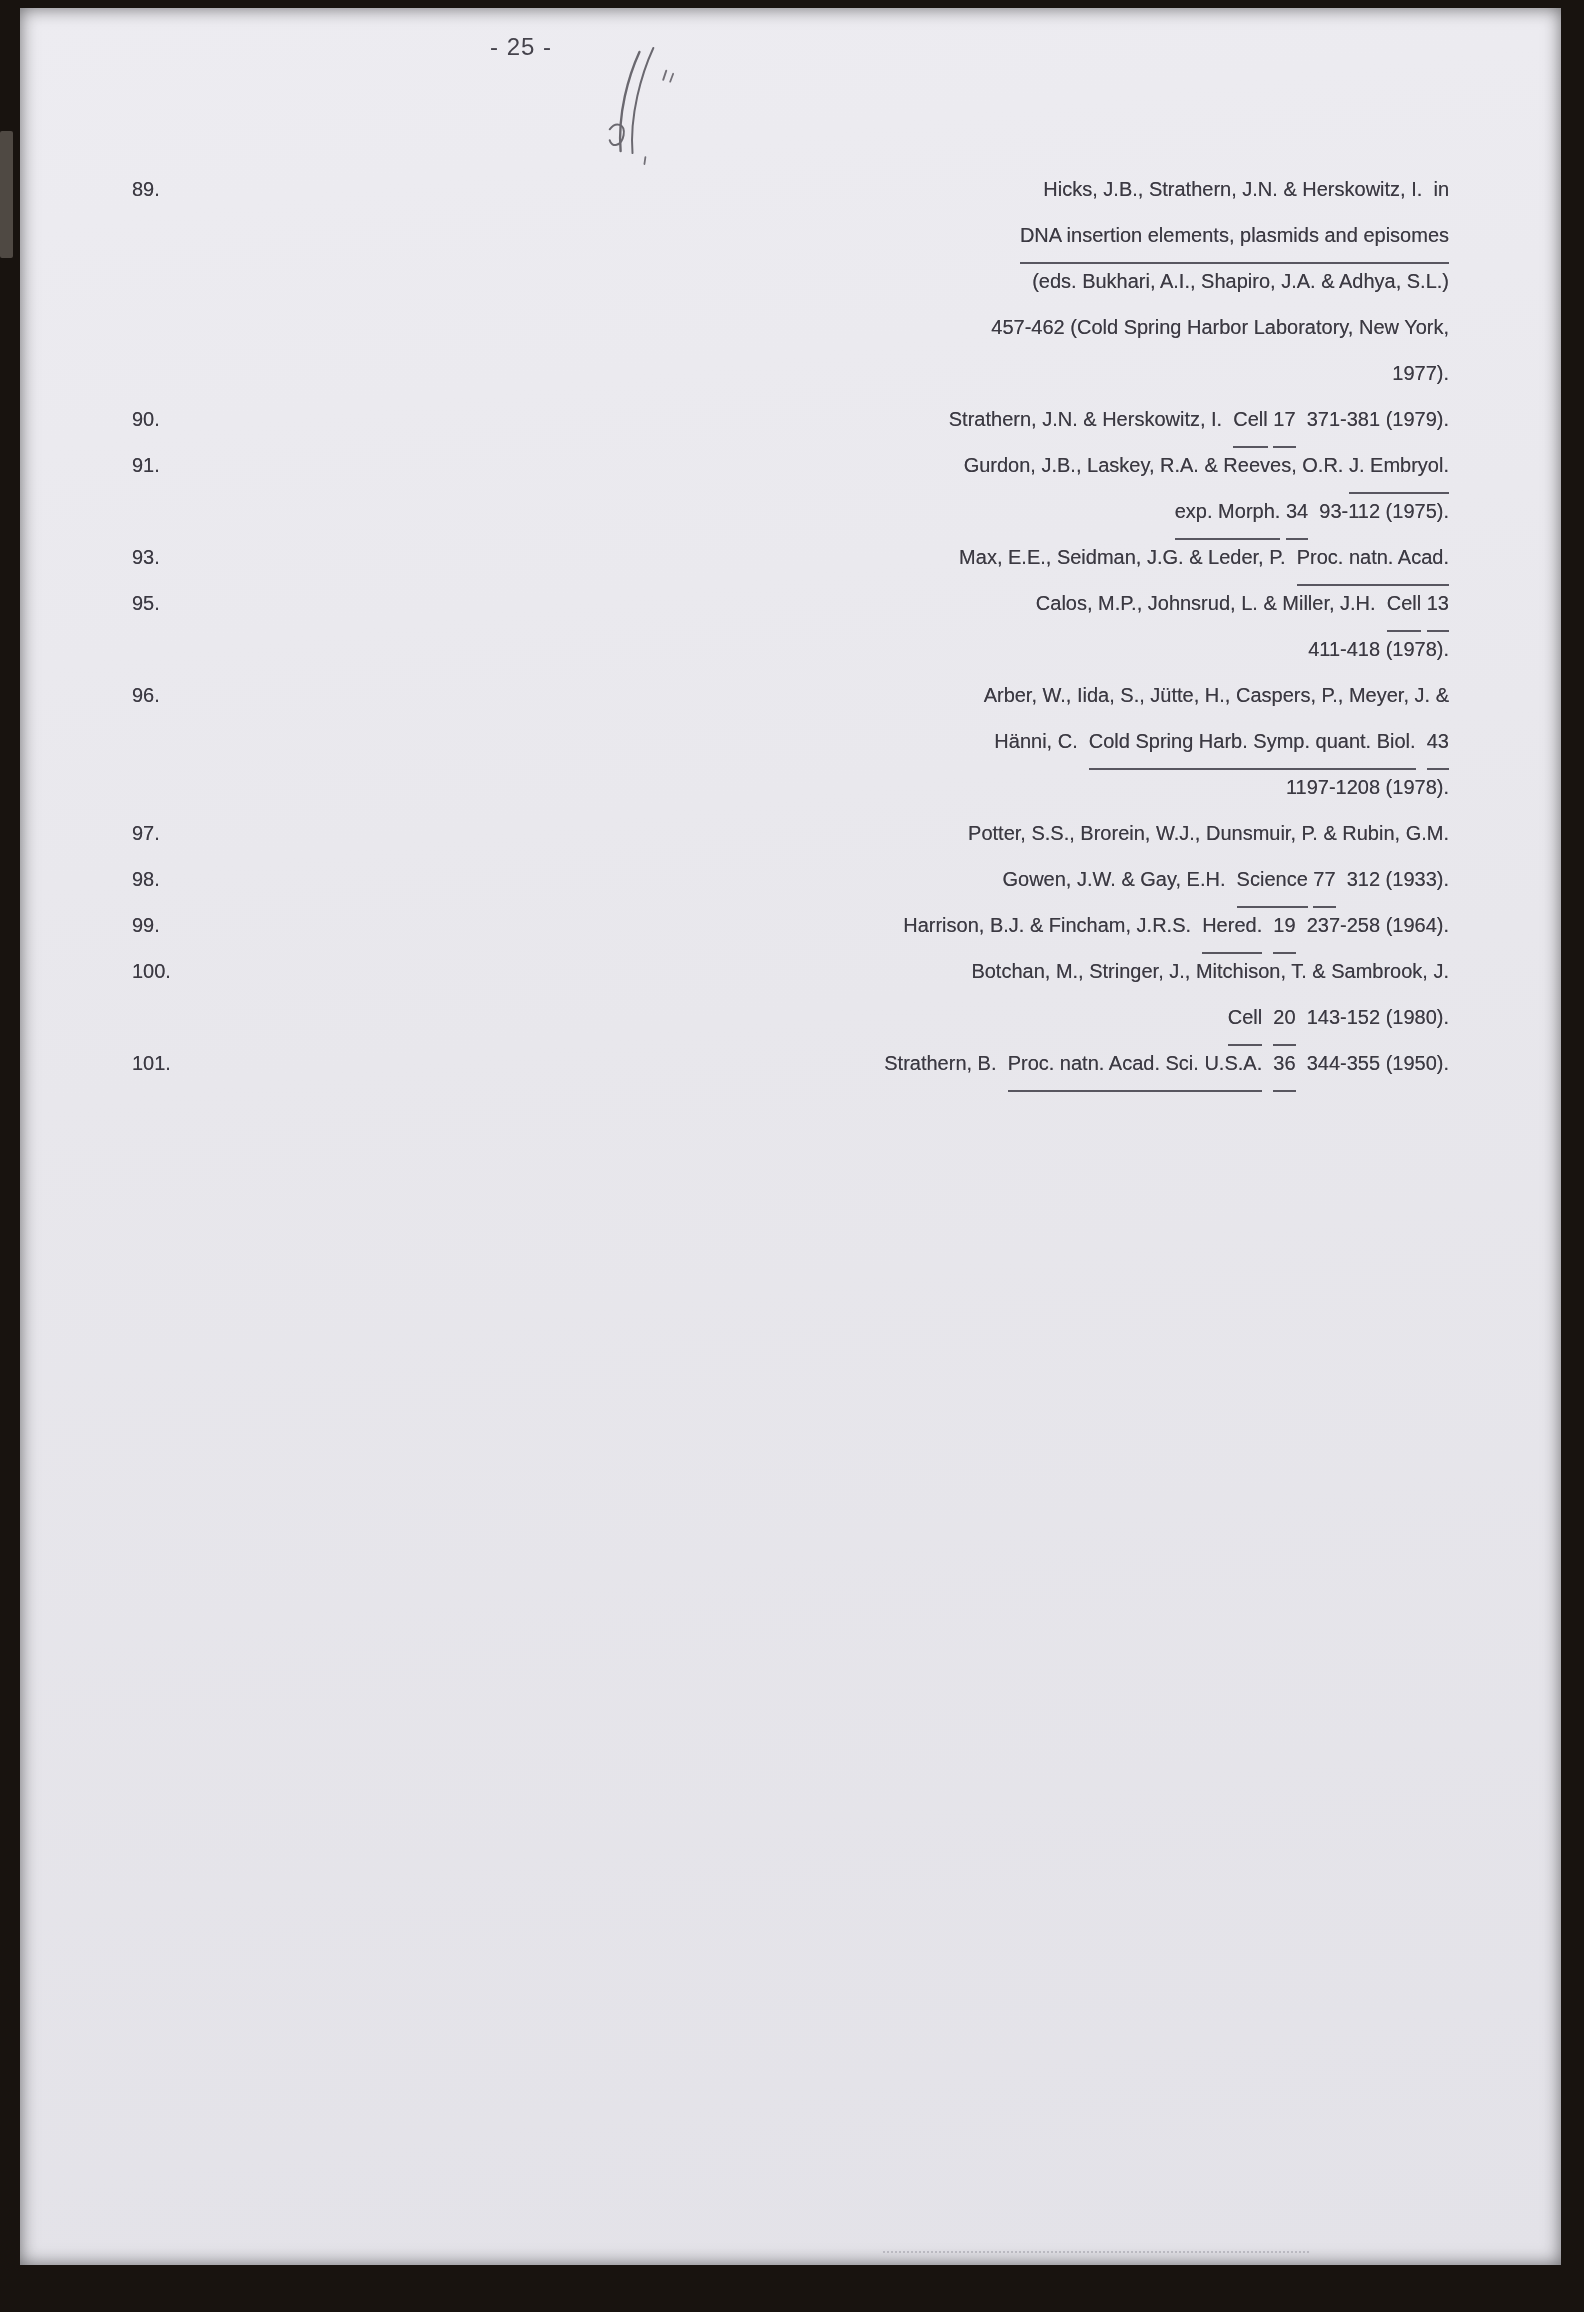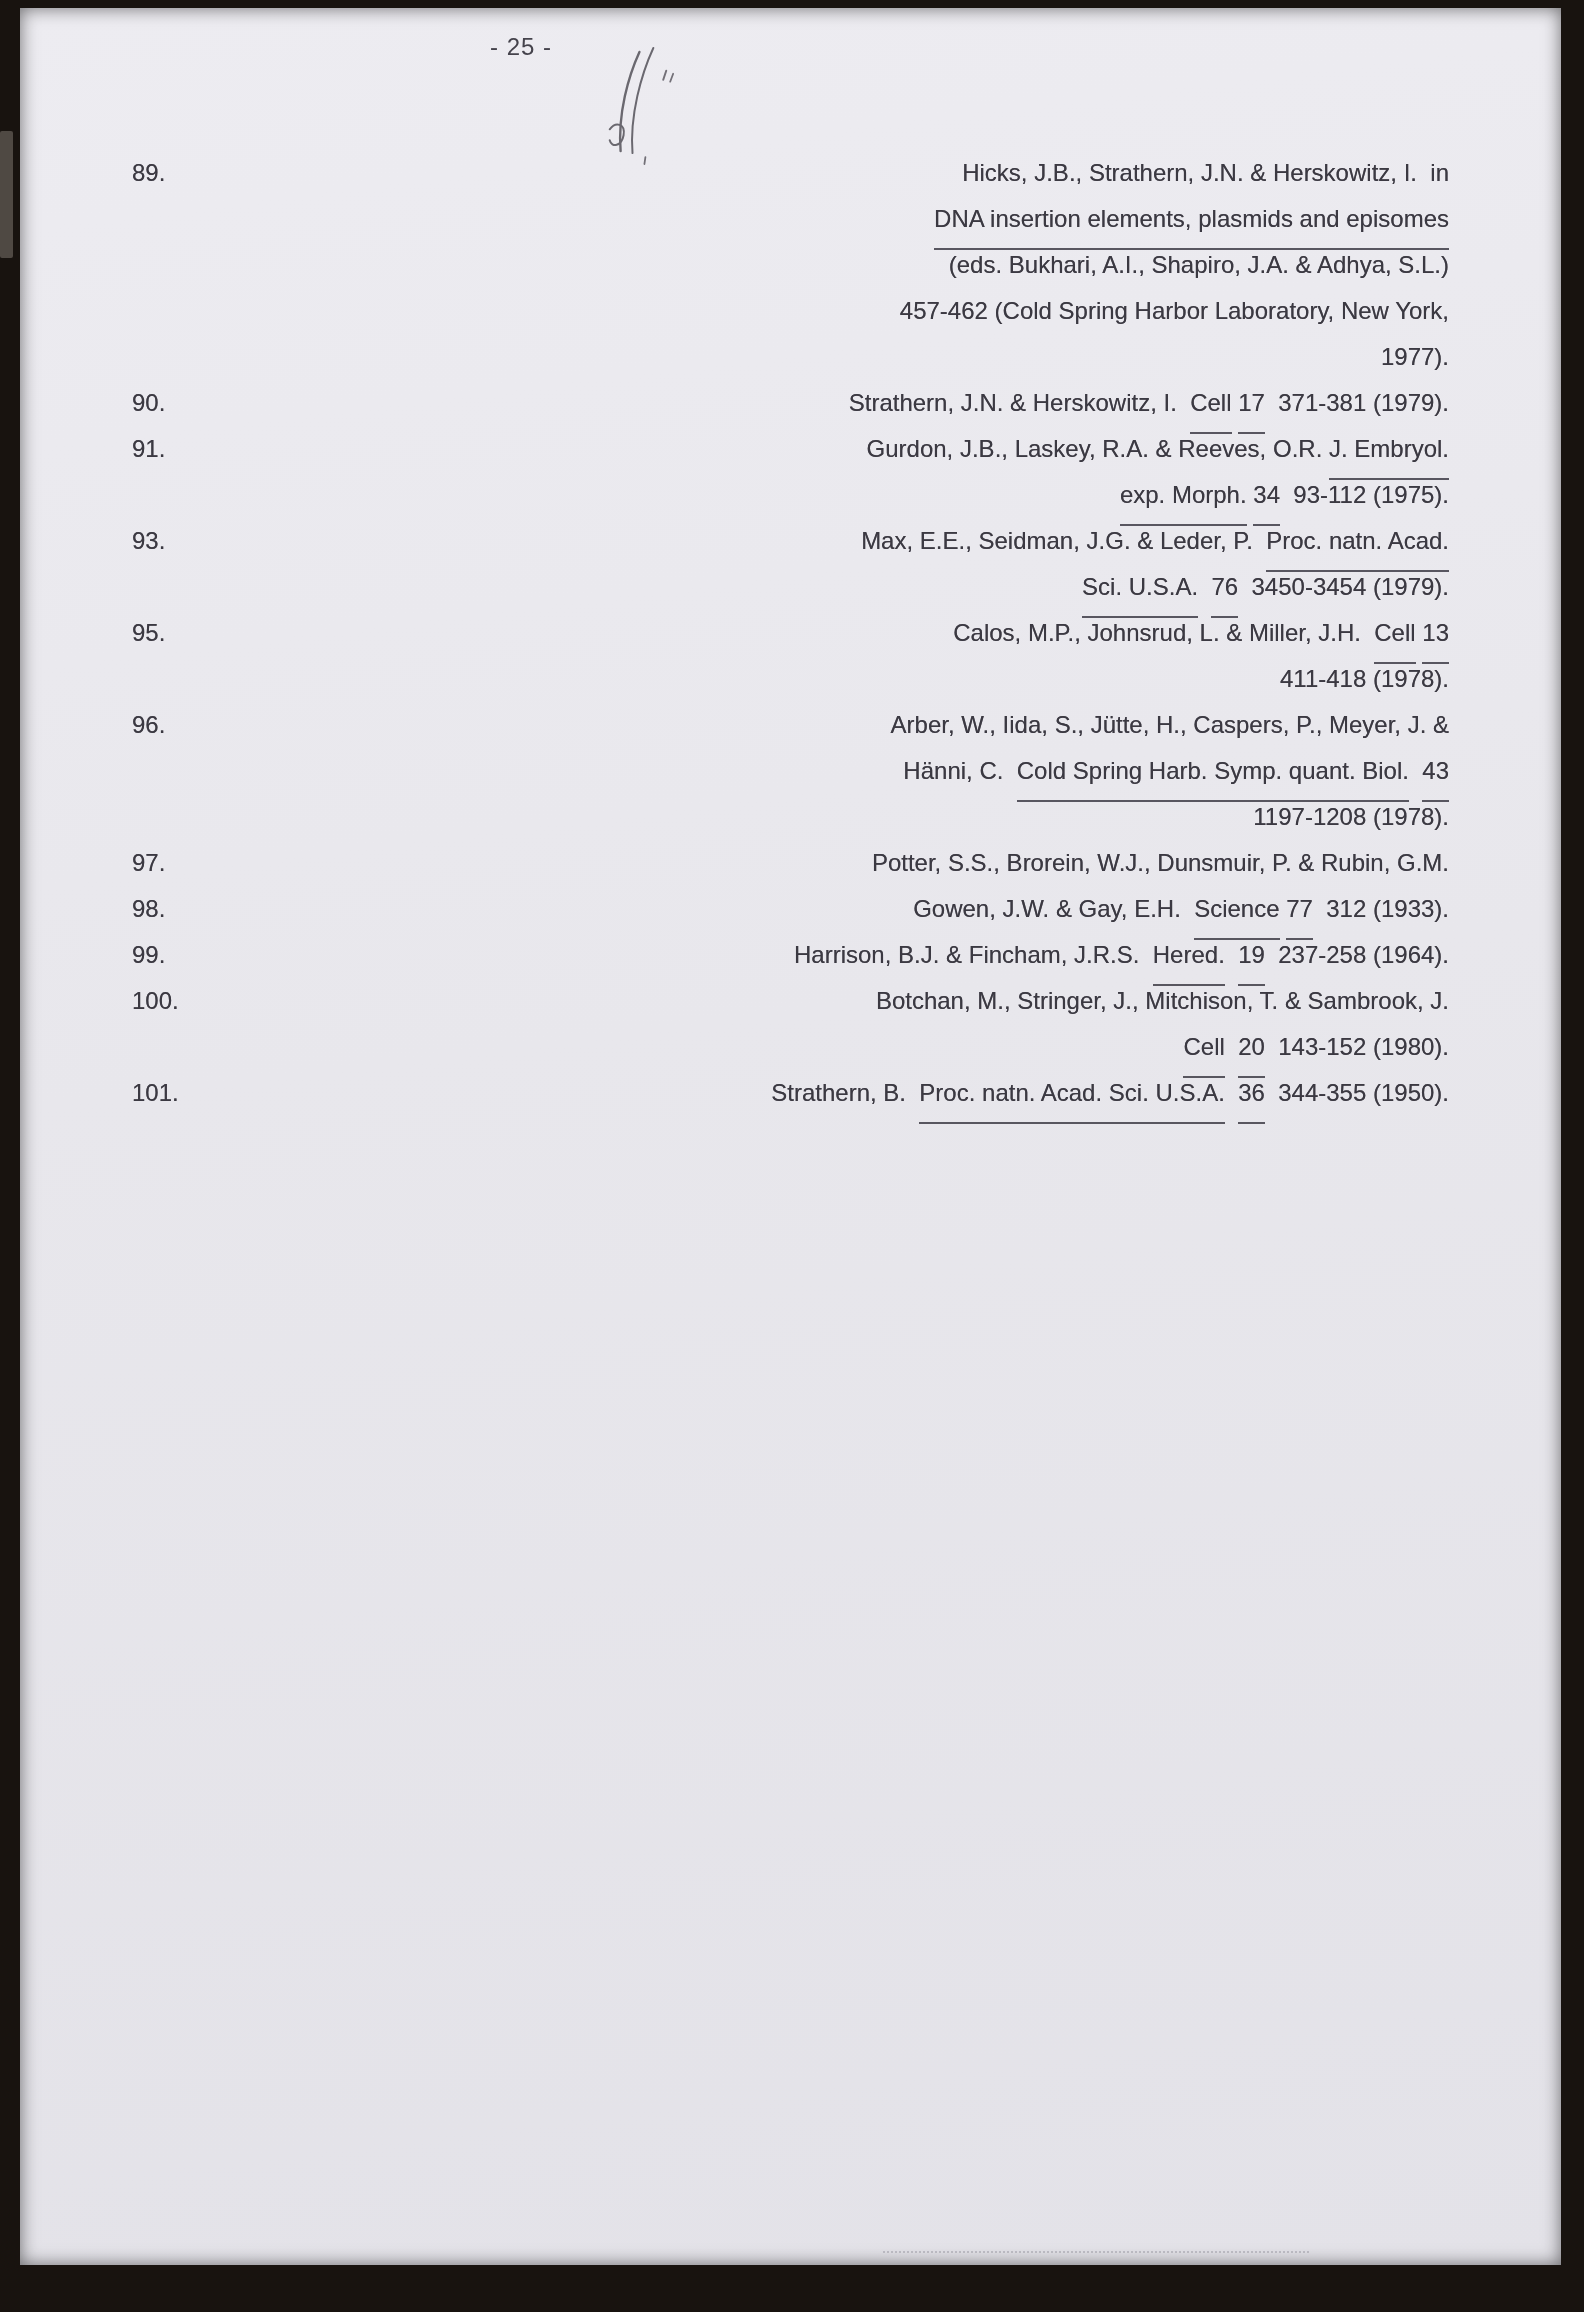--- a/index.html
+++ b/index.html
@@ -51,23 +51,23 @@
     left: 554px;
     top: 38px;
     width: 119px;
     height: 119px;
     opacity: 0.8;
   }
 
   .refs {
     position: absolute;
     left: 112px;
-    top: 142px;
+    top: 158px;
     width: 1317px;
-    font-size: 24px;
+    font-size: 20px;
     line-height: 46px;
     text-shadow: 0 0 0.6px rgba(58,56,64,0.65);
   }
 
   .ref { display: flex; }
 
   .ref-num {
     flex: none;
     width: 76px;
     white-space: pre;
@@ -132,21 +132,20 @@
           <div class="ref-num">91.</div>
           <div class="ref-body">
             <div class="ref-line"><span>Gurdon, J.B., Laskey, R.A. &amp; Reeves, O.R. </span><span class="ul">J. Embryol.</span></div>
             <div class="ref-line cont"><span class="ul">exp. Morph.</span><span> </span><span class="ul">34</span><span>  93-112 (1975).</span></div>
           </div>
         </div>
         <div class="ref">
           <div class="ref-num">93.</div>
           <div class="ref-body">
             <div class="ref-line"><span>Max, E.E., Seidman, J.G. &amp; Leder, P.  </span><span class="ul">Proc. natn. Acad.</span></div>
-            <div class="ref-line cont"><span class="ul">Sci. U.S.A.</span><span>  </span><span class="ul">76</span><span>  3450-3454 (1979).</span></div>
           </div>
         </div>
         <div class="ref">
           <div class="ref-num">95.</div>
           <div class="ref-body">
             <div class="ref-line"><span>Calos, M.P., Johnsrud, L. &amp; Miller, J.H.  </span><span class="ul">Cell</span><span> </span><span class="ul">13</span></div>
             <div class="ref-line cont"><span>411-418 (1978).</span></div>
           </div>
         </div>
         <div class="ref">

